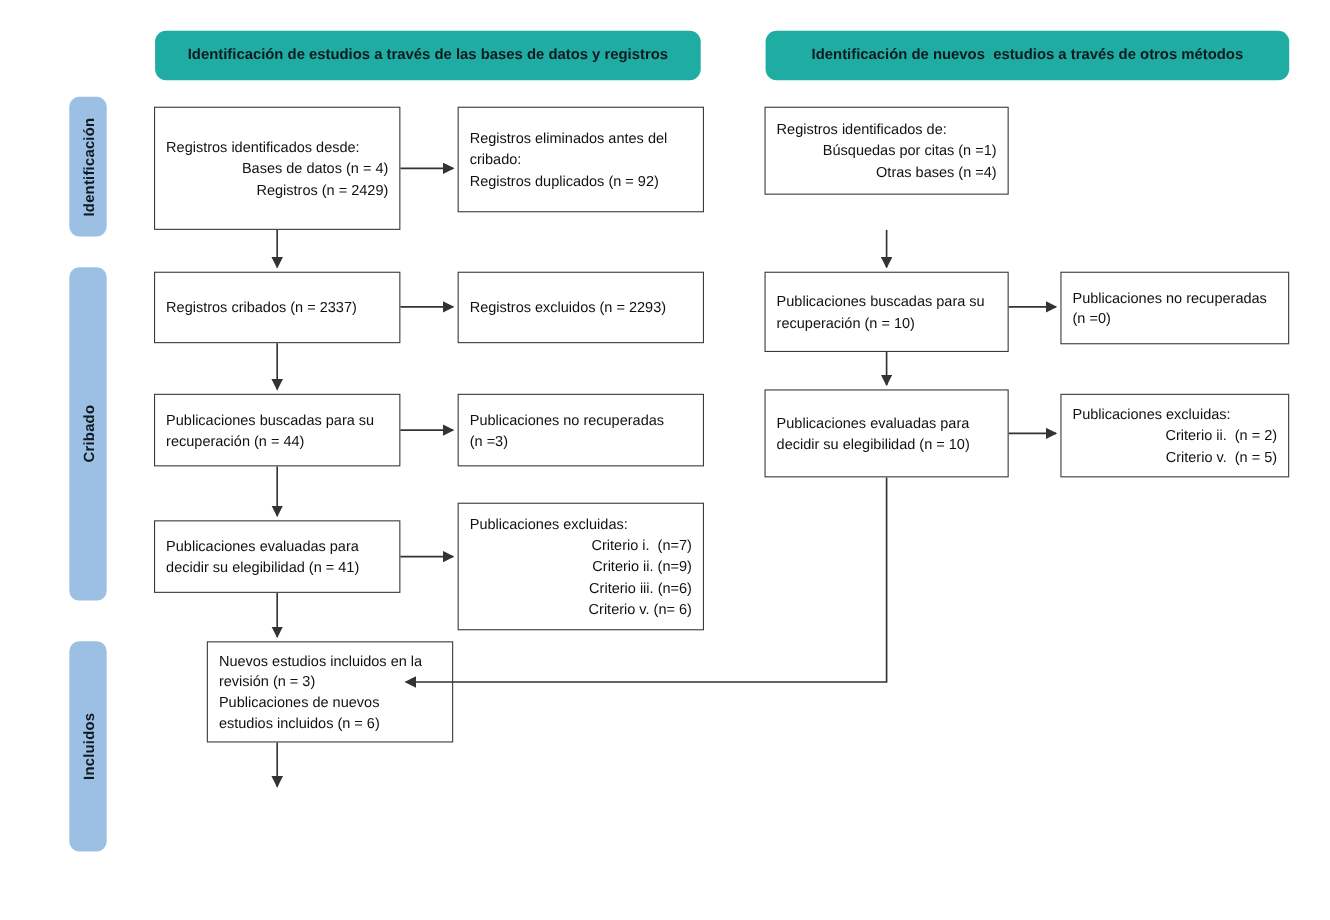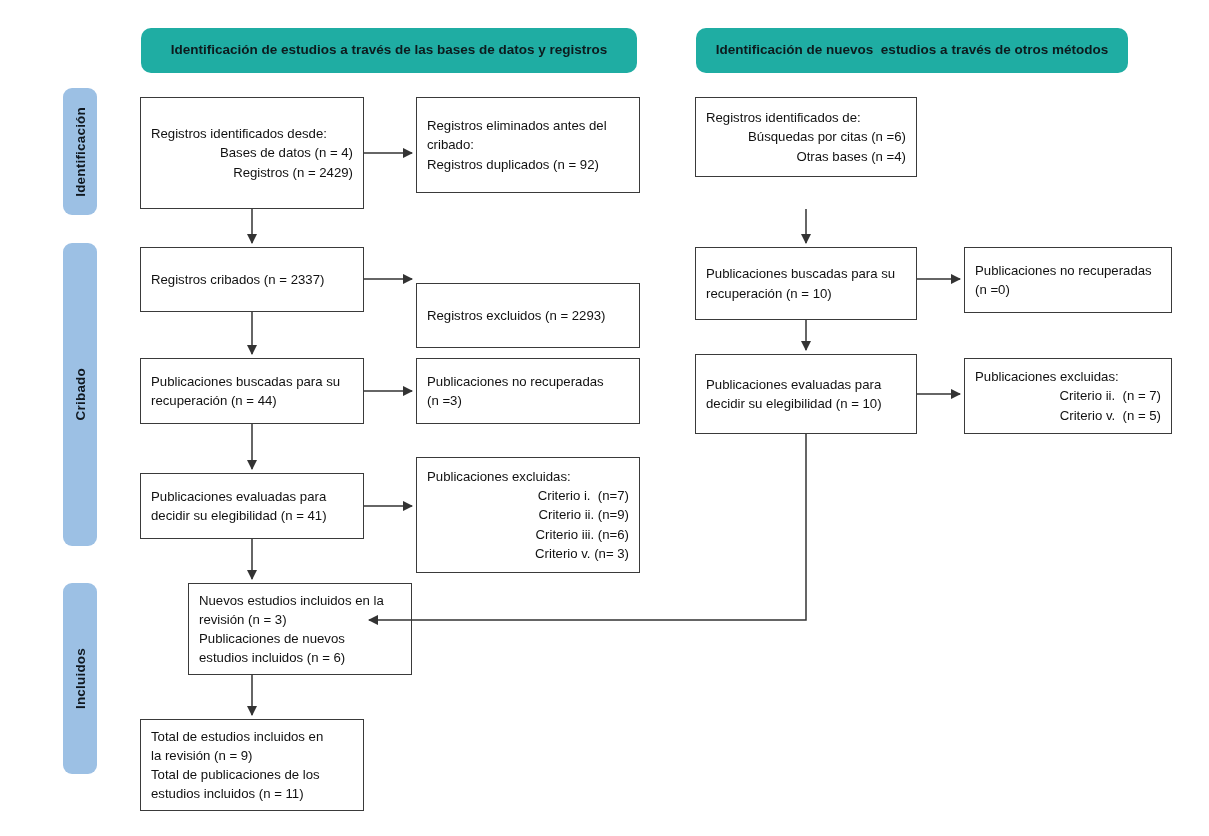--- a/index.html
+++ b/index.html
@@ -104,41 +104,41 @@
   </div>
 
   <div class="phase-band" style="left:63px; top:583px; width:34px; height:191px;">
     <span class="phase-text">Incluidos</span>
   </div>
 
   <div class="section-header" style="left:141px; top:28px; width:496px; height:45px;">
     <span class="hdr-text">Identificación de estudios a través de las bases de datos y registros</span>
   </div>
 
-  <div class="section-header" style="left:696px; top:28px; width:432px; height:45px;">
+  <div class="section-header" style="left:696px; top:28px; width:476px; height:45px;">
     <span class="hdr-text">Identificación de nuevos  estudios a través de otros métodos</span>
   </div>
 
   <div class="flow-box" style="left:140px; top:97px; width:224px; height:112px;">
     <div class="line">Registros identificados desde:</div>
     <div class="line indent">Bases de datos (n = 4)</div>
     <div class="line indent">Registros (n = 2429)</div>
   </div>
 
   <div class="flow-box" style="left:416px; top:97px; width:224px; height:96px;">
     <div class="line">Registros eliminados antes del</div>
     <div class="line">cribado:</div>
     <div class="line">Registros duplicados (n = 92)</div>
   </div>
 
   <div class="flow-box" style="left:140px; top:247px; width:224px; height:65px;">
     <div class="line">Registros cribados (n = 2337)</div>
   </div>
 
-  <div class="flow-box" style="left:416px; top:247px; width:224px; height:65px;margin-top:36px;">
+  <div class="flow-box" style="left:416px; top:247px; width:224px; height:65px;">
     <div class="line">Registros excluidos (n = 2293)</div>
   </div>
 
   <div class="flow-box" style="left:140px; top:358px; width:224px; height:66px;">
     <div class="line">Publicaciones buscadas para su</div>
     <div class="line">recuperación (n = 44)</div>
   </div>
 
   <div class="flow-box" style="left:416px; top:358px; width:224px; height:66px;">
     <div class="line">Publicaciones no recuperadas</div>
@@ -148,61 +148,55 @@
   <div class="flow-box" style="left:140px; top:473px; width:224px; height:66px;">
     <div class="line">Publicaciones evaluadas para</div>
     <div class="line">decidir su elegibilidad (n = 41)</div>
   </div>
 
   <div class="flow-box" style="left:416px; top:457px; width:224px; height:116px;">
     <div class="line">Publicaciones excluidas:</div>
     <div class="line indent">Criterio i.  (n=7)</div>
     <div class="line indent">Criterio ii. (n=9)</div>
     <div class="line indent">Criterio iii. (n=6)</div>
-    <div class="line indent">Criterio v. (n= 3)</div>
+    <div class="line indent">Criterio v. (n= 6)</div>
   </div>
 
   <div class="flow-box" style="left:140px; top:583px; width:224px; height:92px;margin-left:48px;">
     <div class="line">Nuevos estudios incluidos en la</div>
     <div class="line">revisión (n = 3)</div>
     <div class="line">Publicaciones de nuevos</div>
     <div class="line">estudios incluidos (n = 6)</div>
   </div>
 
-  <div class="flow-box" style="left:140px; top:719px; width:224px; height:92px;">
-    <div class="line">Total de estudios incluidos en</div>
-    <div class="line">la revisión (n = 9)</div>
-    <div class="line">Total de publicaciones de los</div>
-    <div class="line">estudios incluidos (n = 11)</div>
-  </div>
 
   <div class="flow-box" style="left:695px; top:97px; width:222px; height:80px;">
     <div class="line">Registros identificados de:</div>
-    <div class="line indent">Búsquedas por citas (n =6)</div>
+    <div class="line indent">Búsquedas por citas (n =1)</div>
     <div class="line indent">Otras bases (n =4)</div>
   </div>
 
   <div class="flow-box" style="left:695px; top:247px; width:222px; height:73px;">
     <div class="line">Publicaciones buscadas para su</div>
     <div class="line">recuperación (n = 10)</div>
   </div>
 
   <div class="flow-box" style="left:964px; top:247px; width:208px; height:66px;">
     <div class="line">Publicaciones no recuperadas</div>
     <div class="line">(n =0)</div>
   </div>
 
   <div class="flow-box" style="left:695px; top:354px; width:222px; height:80px;">
     <div class="line">Publicaciones evaluadas para</div>
     <div class="line">decidir su elegibilidad (n = 10)</div>
   </div>
 
   <div class="flow-box" style="left:964px; top:358px; width:208px; height:76px;">
     <div class="line">Publicaciones excluidas:</div>
-    <div class="line indent">Criterio ii.  (n = 7)</div>
+    <div class="line indent">Criterio ii.  (n = 2)</div>
     <div class="line indent">Criterio v.  (n = 5)</div>
   </div>
 
   <svg id="connectors" viewBox="0 0 1209 836" xmlns="http://www.w3.org/2000/svg">
     <defs>
       <marker id="arrow" viewBox="0 0 10 10" refX="9" refY="5" markerWidth="7" markerHeight="7" orient="auto-start-reverse">
         <path d="M 0 0 L 10 5 L 0 10 z" fill="#333333"></path>
       </marker>
     </defs>
 

